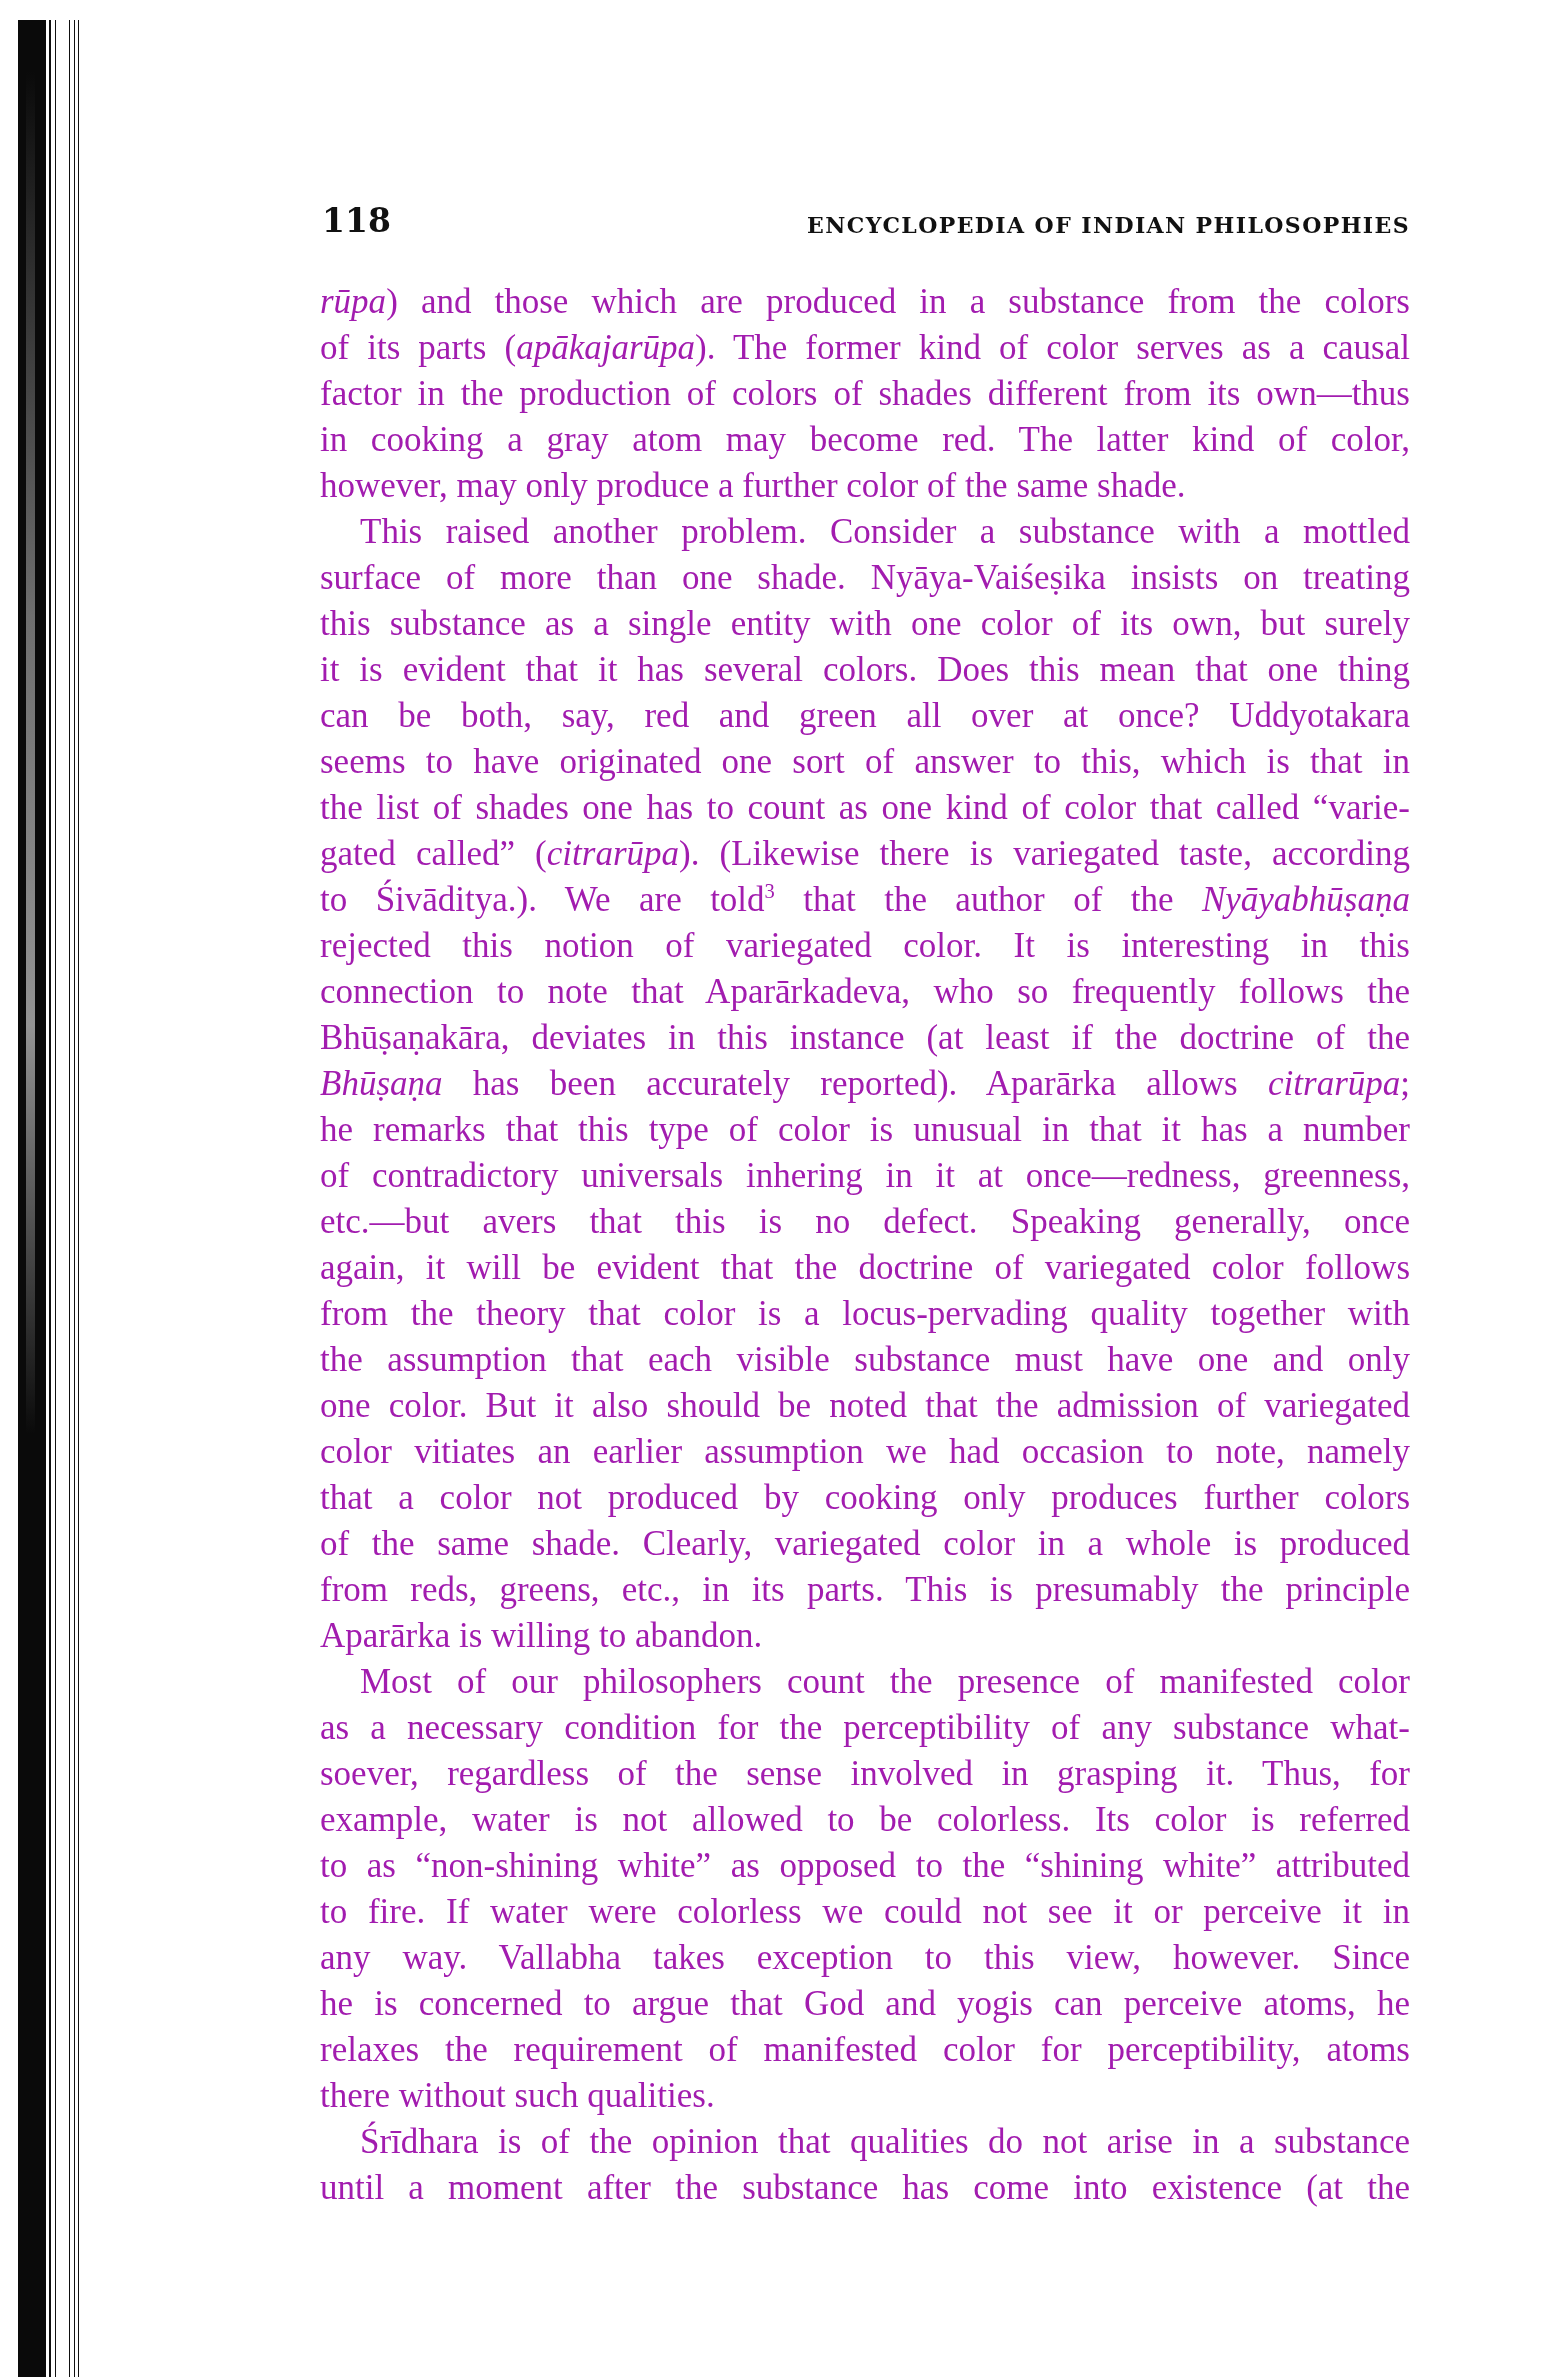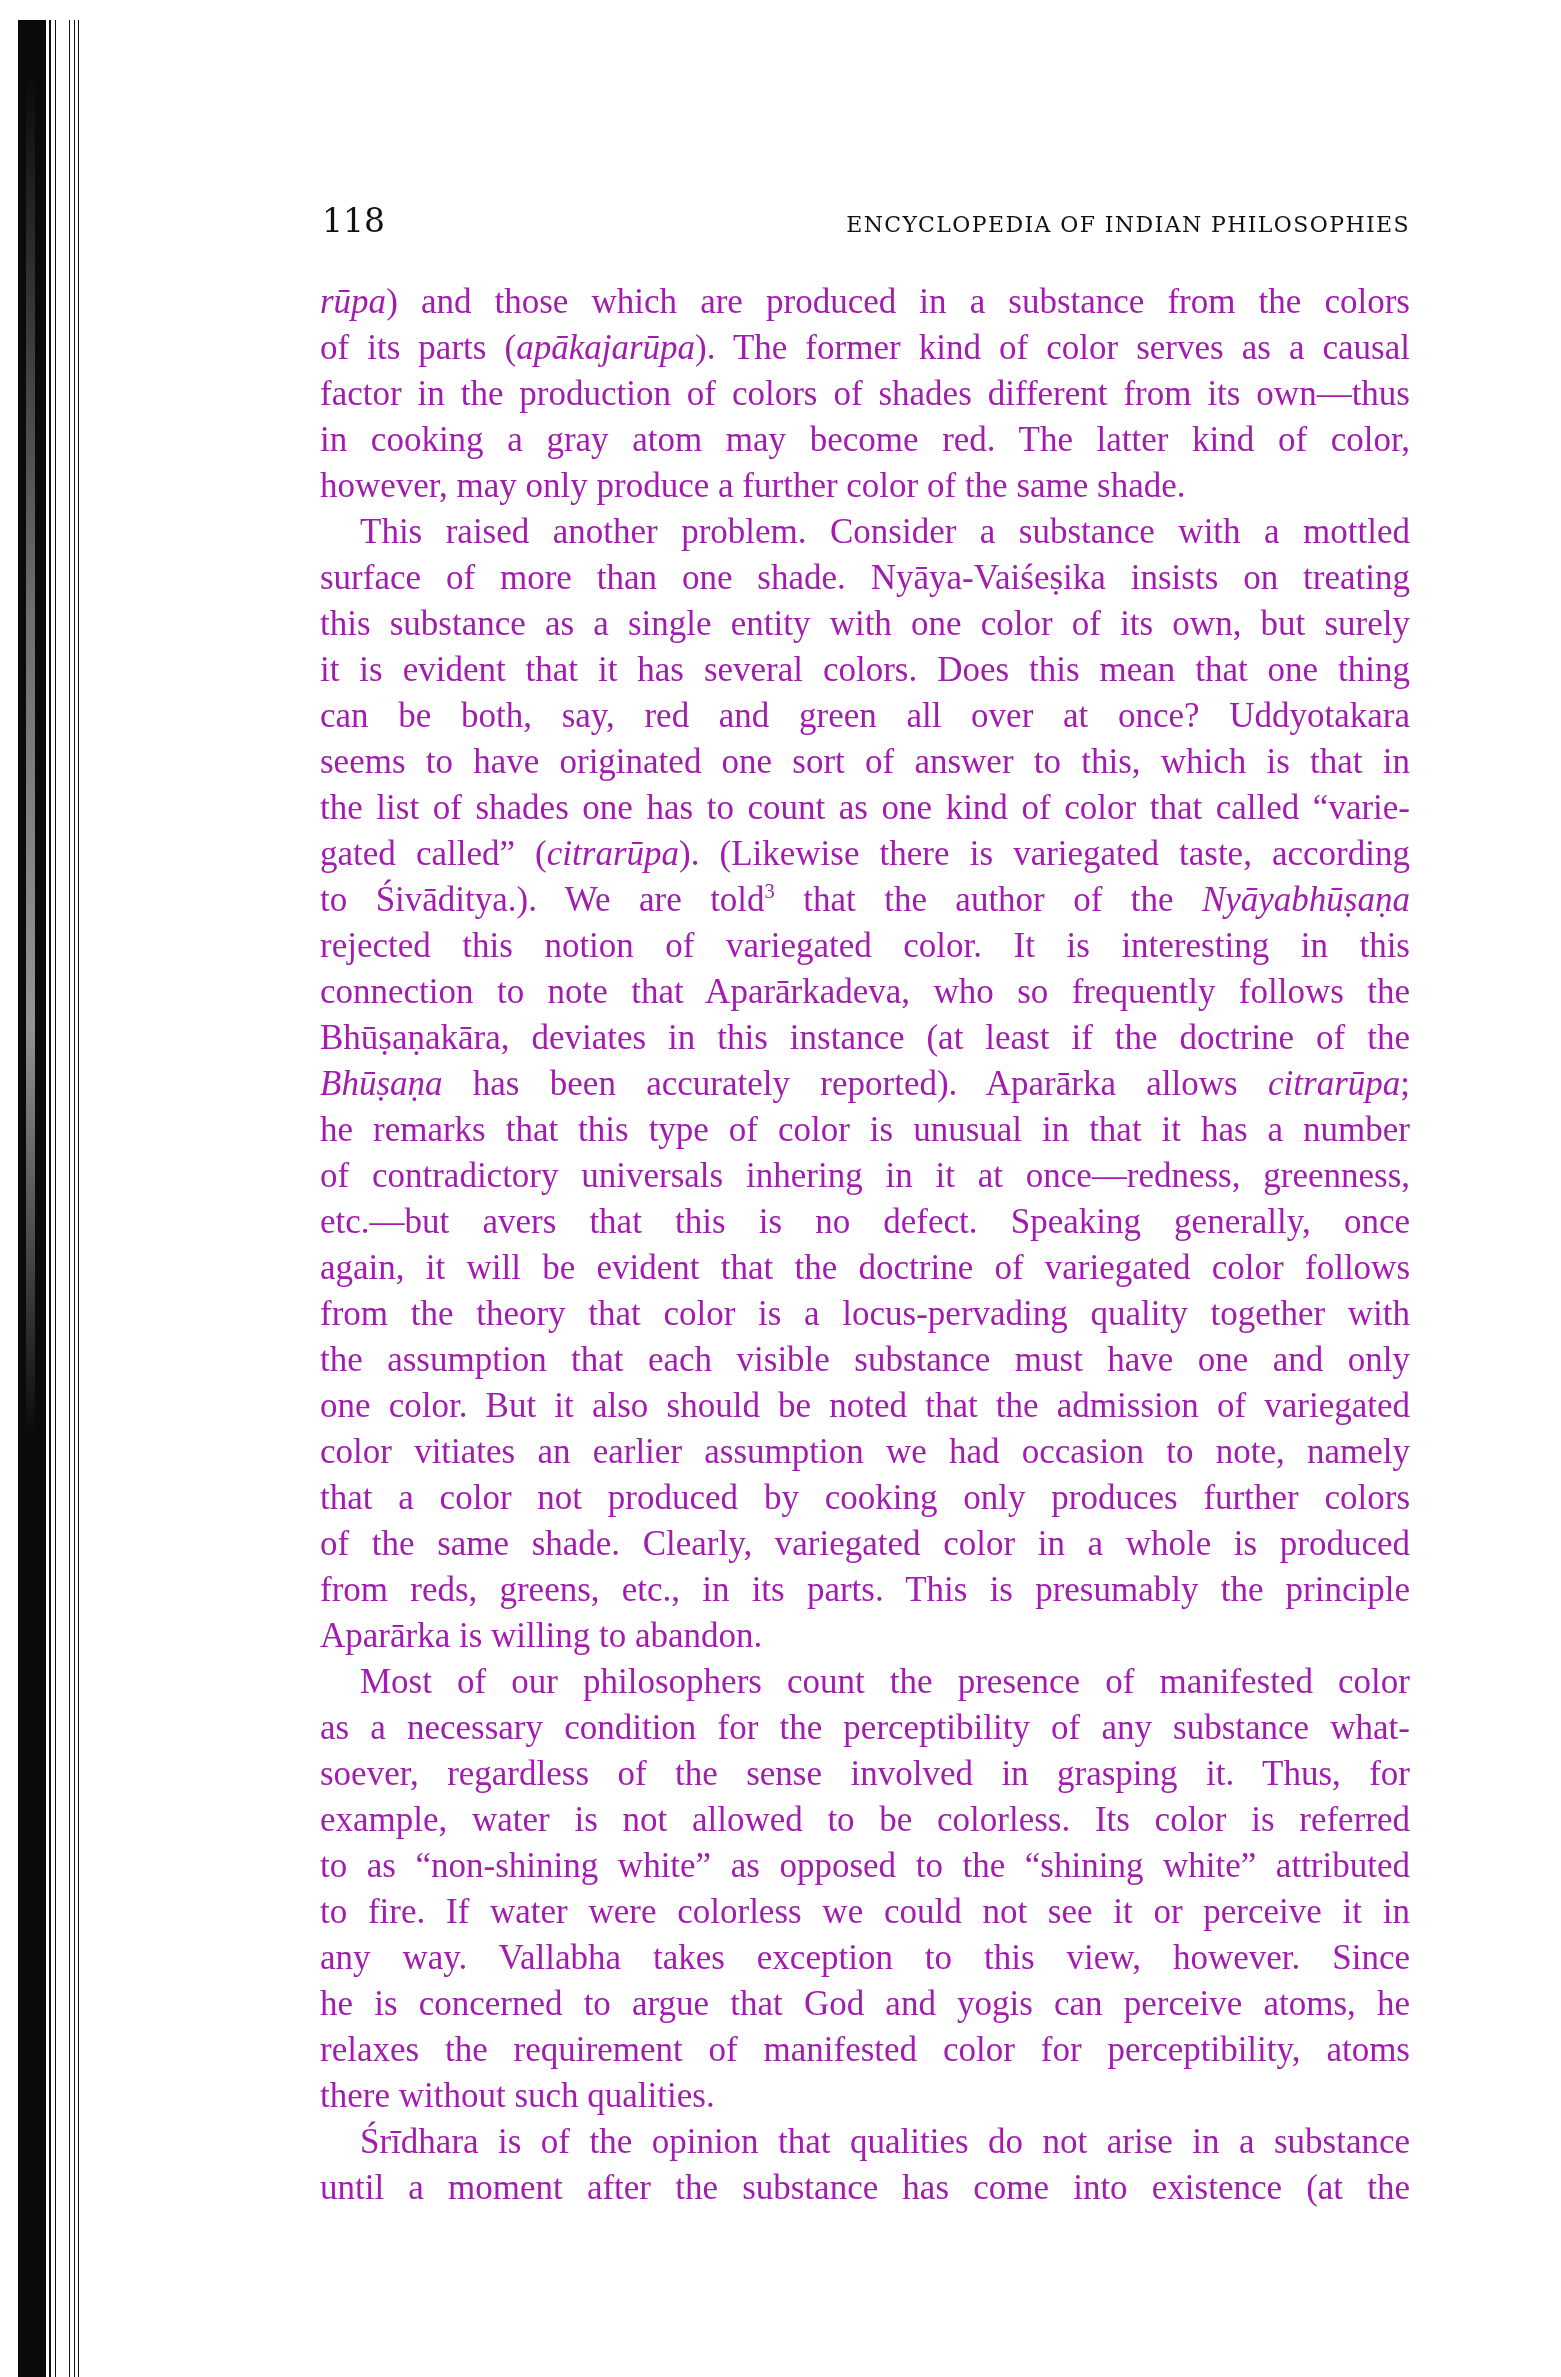--- a/index.html
+++ b/index.html
@@ -3,23 +3,23 @@
 <meta charset="utf-8">
 <style>
   html, body { margin: 0; padding: 0; background: #ffffff; }
   body { width: 1562px; height: 2377px; position: relative; overflow: hidden; }
   .binding { position: absolute; top: 20px; bottom: 0; left: 0; width: 83px; }
   .binding .band { position: absolute; top: 0; bottom: 0; left: 18px; width: 28px; background: #0a0a0a; }
   .binding .band-inner { position: absolute; top: 51px; bottom: 40%; left: 25.6px; width: 9px;
      background: linear-gradient(180deg, #0a0a0a 0%, #9a9a9a 40%, #cfcfcf 70%, #0a0a0a 100%); opacity: .7; }
   .binding .rule { position: absolute; top: 0; bottom: 0; width: 1.9px; background: #111; }
   .page-number { position: absolute; left: 322px; top: 204px; font-family: "DejaVu Serif", serif;
-     font-size: 33px; font-weight: normal; color: #111; line-height: 1; }
+     font-size: 33px; font-weight: bold; color: #111; line-height: 1; }
   .running-head { position: absolute; left: 787px; width: 623px; top: 214px; font-family: "DejaVu Serif", serif;
-     font-size: 22px; font-weight: normal; letter-spacing: 1.4px; color: #111; line-height: 1; text-align: right; white-space: nowrap; }
+     font-size: 22px; font-weight: bold; letter-spacing: 1.4px; color: #111; line-height: 1; text-align: right; white-space: nowrap; }
   .body { position: absolute; left: 320px; top: 279px; width: 1090px;
      font-family: "Liberation Serif", serif; font-size: 35px; color: #a21caf; }
   .line { display: block; height: 46px; line-height: 46px; white-space: nowrap;
      text-align: justify; text-align-last: justify; }
   .line.last { text-align: right; text-align-last: left; }
   .line.indent { padding-left: 40px; }
   .line i { font-style: italic; }
   sup { font-size: 20.5px; line-height: 0; }
 </style>
 </head>

